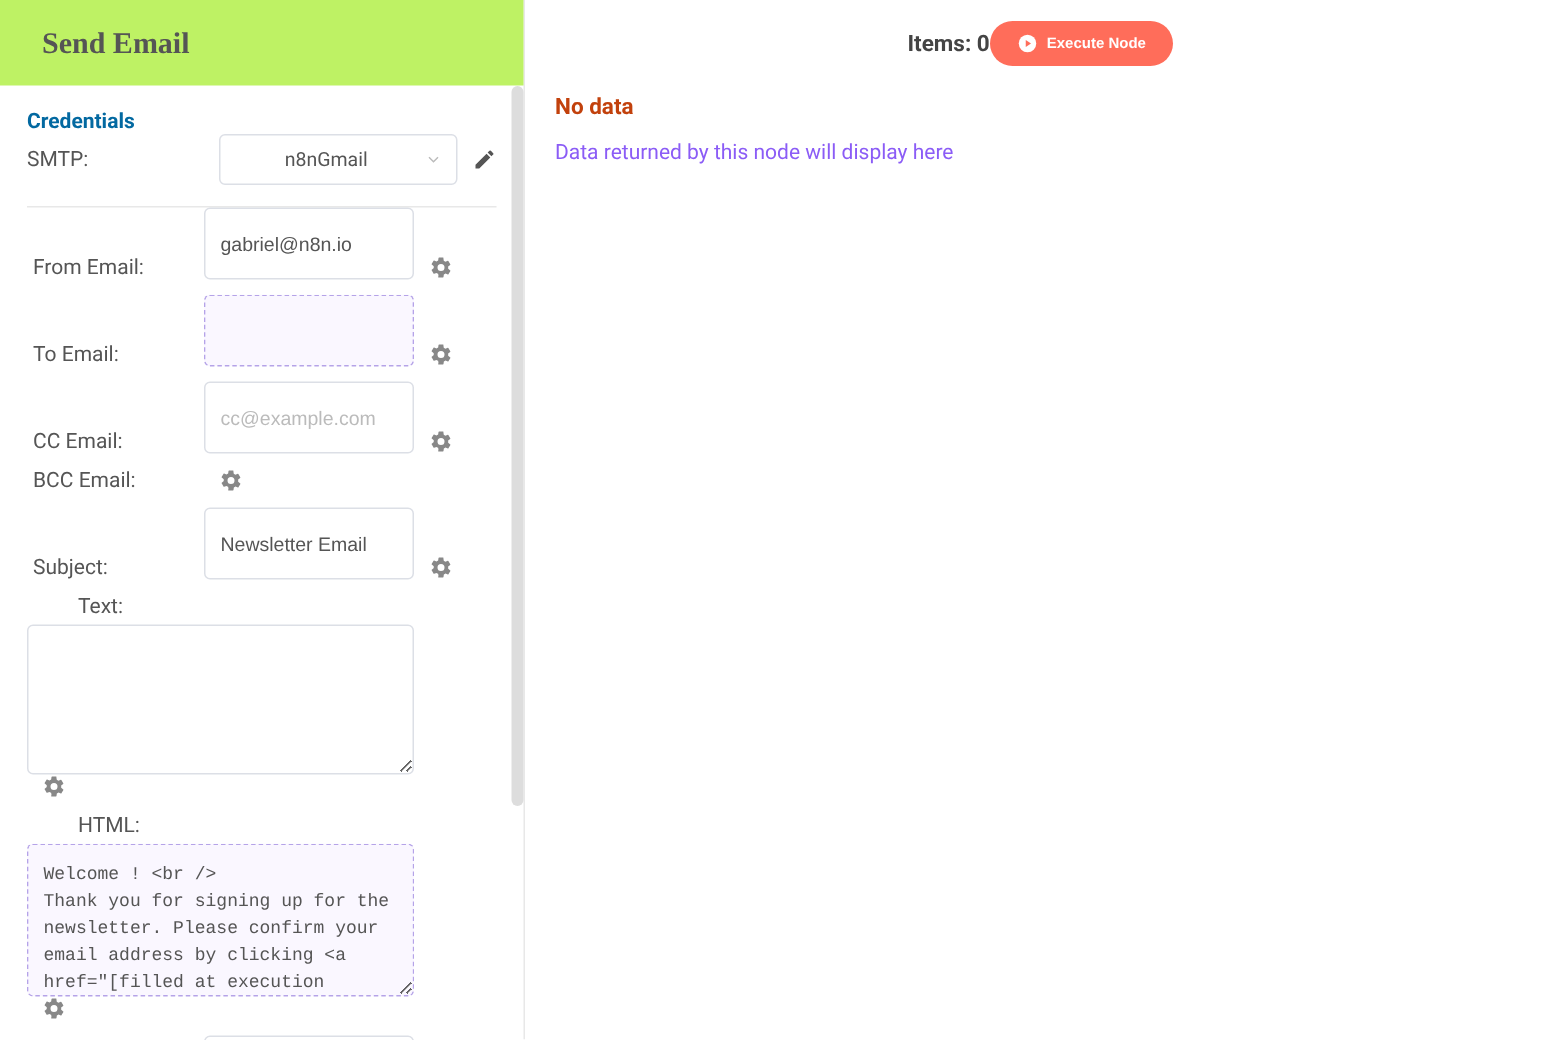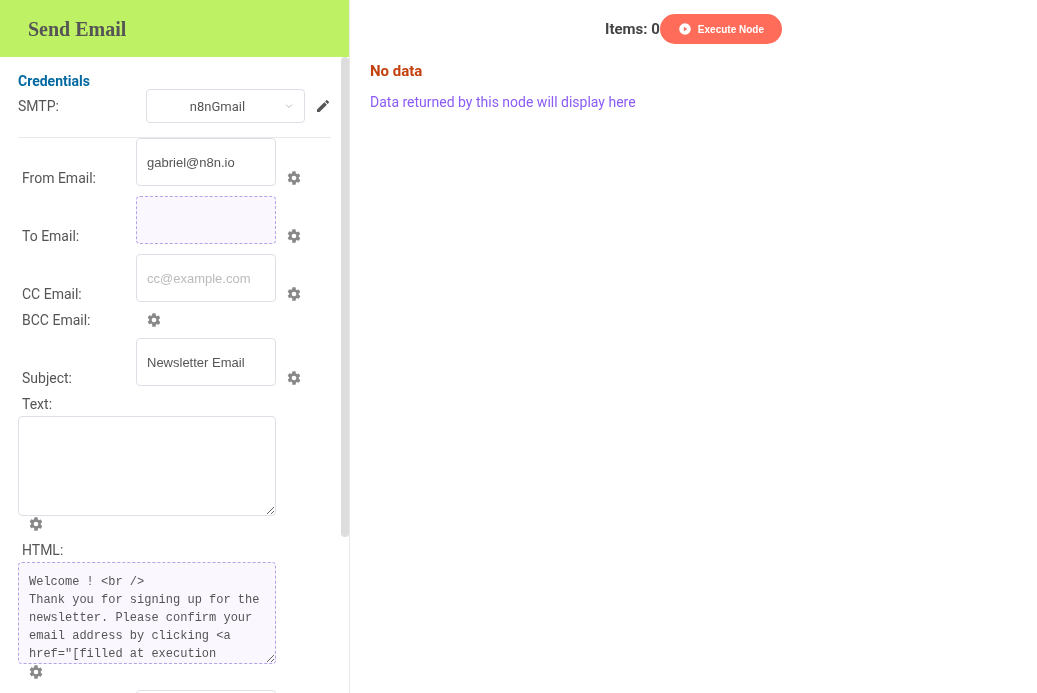--- a/index.html
+++ b/index.html
@@ -20,21 +20,21 @@
 .select { width: 100%; height: 34px; border: 1px solid #dcdfe6; border-radius: 4px; padding: 0 28px 0 12px; background: #fff; color: #555; font-size: 13px; display: flex; align-items: center; justify-content: center; }
 .chev { position: absolute; right: 10px; top: 50%; transform: translateY(-50%); color: #bbb; pointer-events: none; }
 .pencil { color: #555; cursor: pointer; }
 .field-row { display: flex; align-items: flex-end; margin-bottom: 10px; }
 .field-label { width: 118px; color: #555; font-size: 14px; padding-left: 4px; }
 .field-input { width: 140px; height: 48px; border: 1px solid #dcdfe6; border-radius: 4px; padding: 0 10px; font-size: 13px; color: #555; background: #fff; }
 .field-input.dashed { border: 1px dashed #b5a3e8; background: #faf7ff; }
 .field-input::placeholder { color: #bbb; }
 .gear { margin-left: 10px; color: #888; cursor: pointer; }
 .textarea-block { margin-bottom: 10px; }
-.textarea-label { color: #555; font-size: 14px; padding-left: 4px; margin-bottom: 4px; }
+.textarea-label { color: #555; font-size: 14px; padding-left: 4px; margin-bottom: 4px; margin-left: 30px; }
 .textarea-row { display: flex; align-items: flex-start; flex-direction: column; }
 .textarea-plain { width: 258px; height: 100px; border: 1px solid #dcdfe6; border-radius: 4px; padding: 8px; font-size: 13px; color: #555; background: #fff; resize: both; font-family: inherit; }
 .textarea-html { width: 258px; height: 102px; border: 1px dashed #b5a3e8; border-radius: 4px; padding: 10px; font-size: 12px; color: #555; background: #faf7ff; resize: both; font-family: "Courier New", monospace; line-height: 1.5; }
 .right-panel { flex: 1; padding: 14px 18px; position: relative; }
 .right-header { display: flex; justify-content: center; align-items: center; margin-bottom: 18px; }
 .items-label { font-weight: 700; color: #444; font-size: 15px; }
 .execute-btn { background: #ff6d5a; color: #fff; border: none; border-radius: 18px; padding: 8px 18px; font-size: 10px; font-weight: 600; cursor: pointer; display: flex; align-items: center; gap: 6px; }
 .no-data { font-weight: 700; color: #c2410c; font-size: 15px; margin-bottom: 14px; padding-left: 2px; }
 .hint-text { color: #8b5cf6; font-size: 14px; padding-left: 2px; }
 svg { display: block; }

